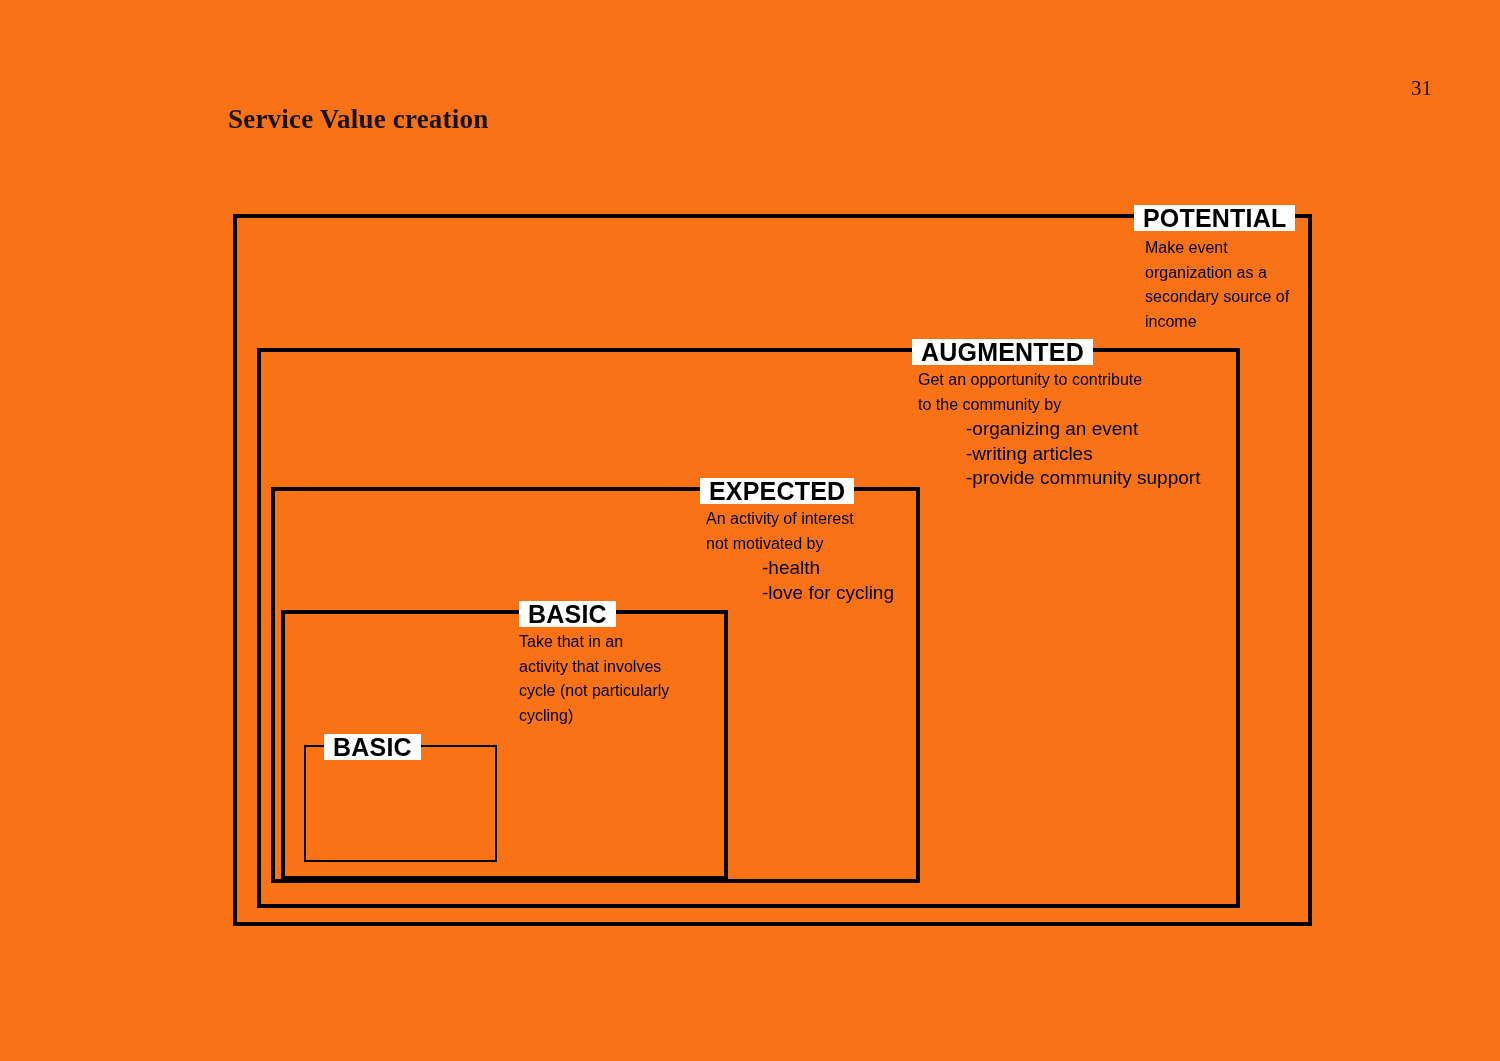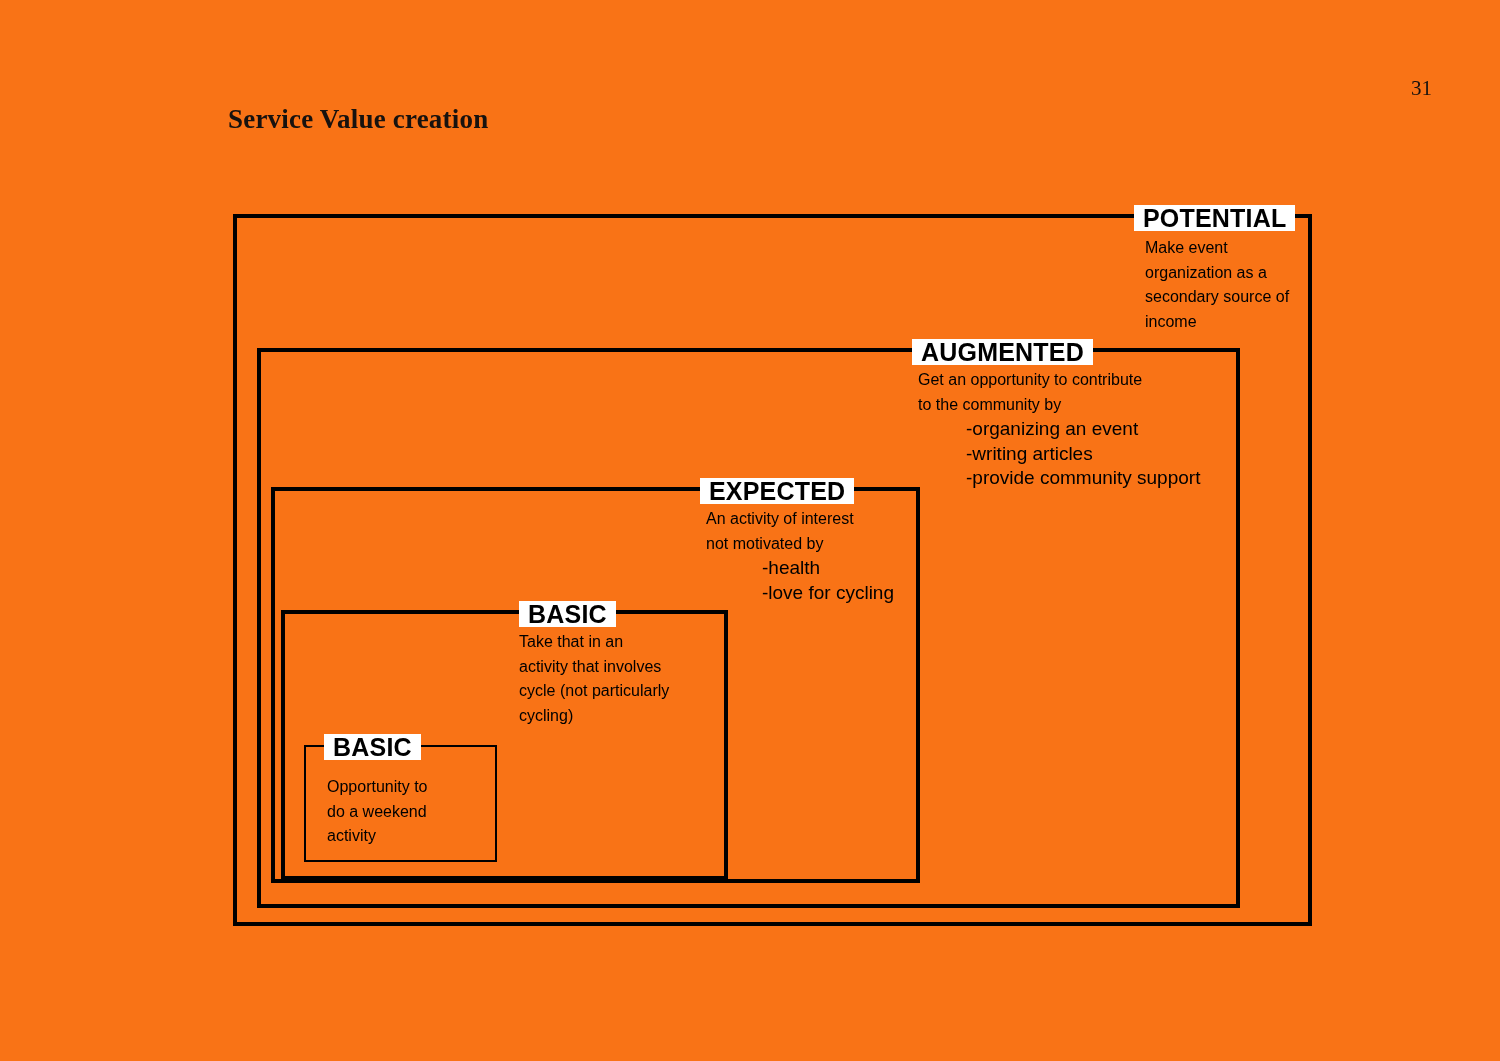--- a/index.html
+++ b/index.html
@@ -162,18 +162,15 @@
   <div class="ring" id="ring-basic">
     <div class="ring-label">BASIC</div>
     <div class="ring-body">Take that in an
 activity that involves
 cycle (not particularly
 cycling)</div>
   </div>
 
   <div class="ring" id="ring-core">
     <div class="ring-label">BASIC</div>
-    <div class="ring-body">Opportunity to
-do a weekend
-activity</div>
   </div>
 
 </div>
 
 </body></html>

